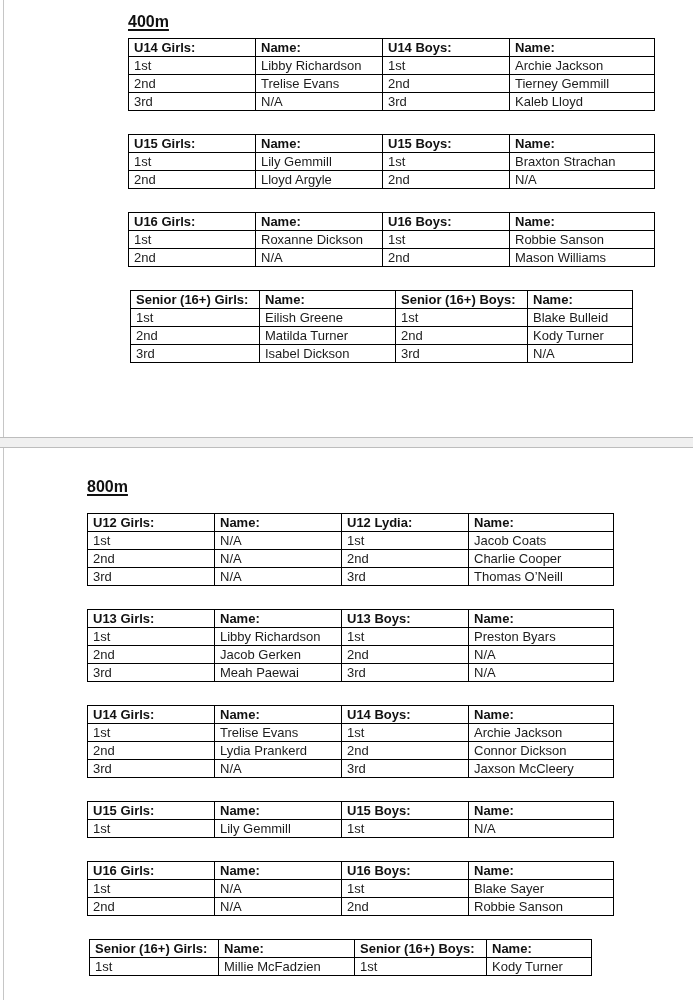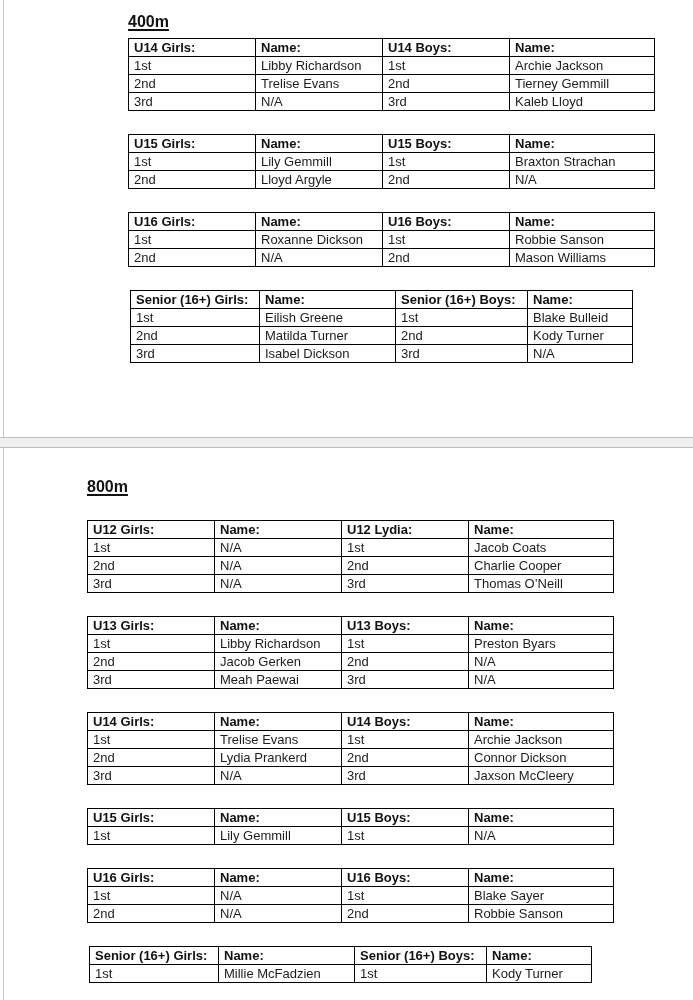--- a/index.html
+++ b/index.html
@@ -30,21 +30,21 @@
   .race-heading {
     font-size: 16px;
     line-height: 19px;
     font-weight: bold;
     text-decoration: underline;
     text-decoration-thickness: 2px;
     text-underline-offset: 2px;
     margin: 0 0 7px 0;
     color: #111;
   }
-  #page-2 .race-heading { margin-bottom: 24px; }
+  #page-2 .race-heading { margin-bottom: 17px; }
   table.results {
     border-collapse: collapse;
     table-layout: fixed;
     width: 526px;
     margin: 0 8px 23px 0;
   }
   table.results.senior { width: 502px; margin-left: 2px; border-radius: 22px; }
   table.results th, table.results td {
     border: 1.5px solid #000;
     height: 18px;

